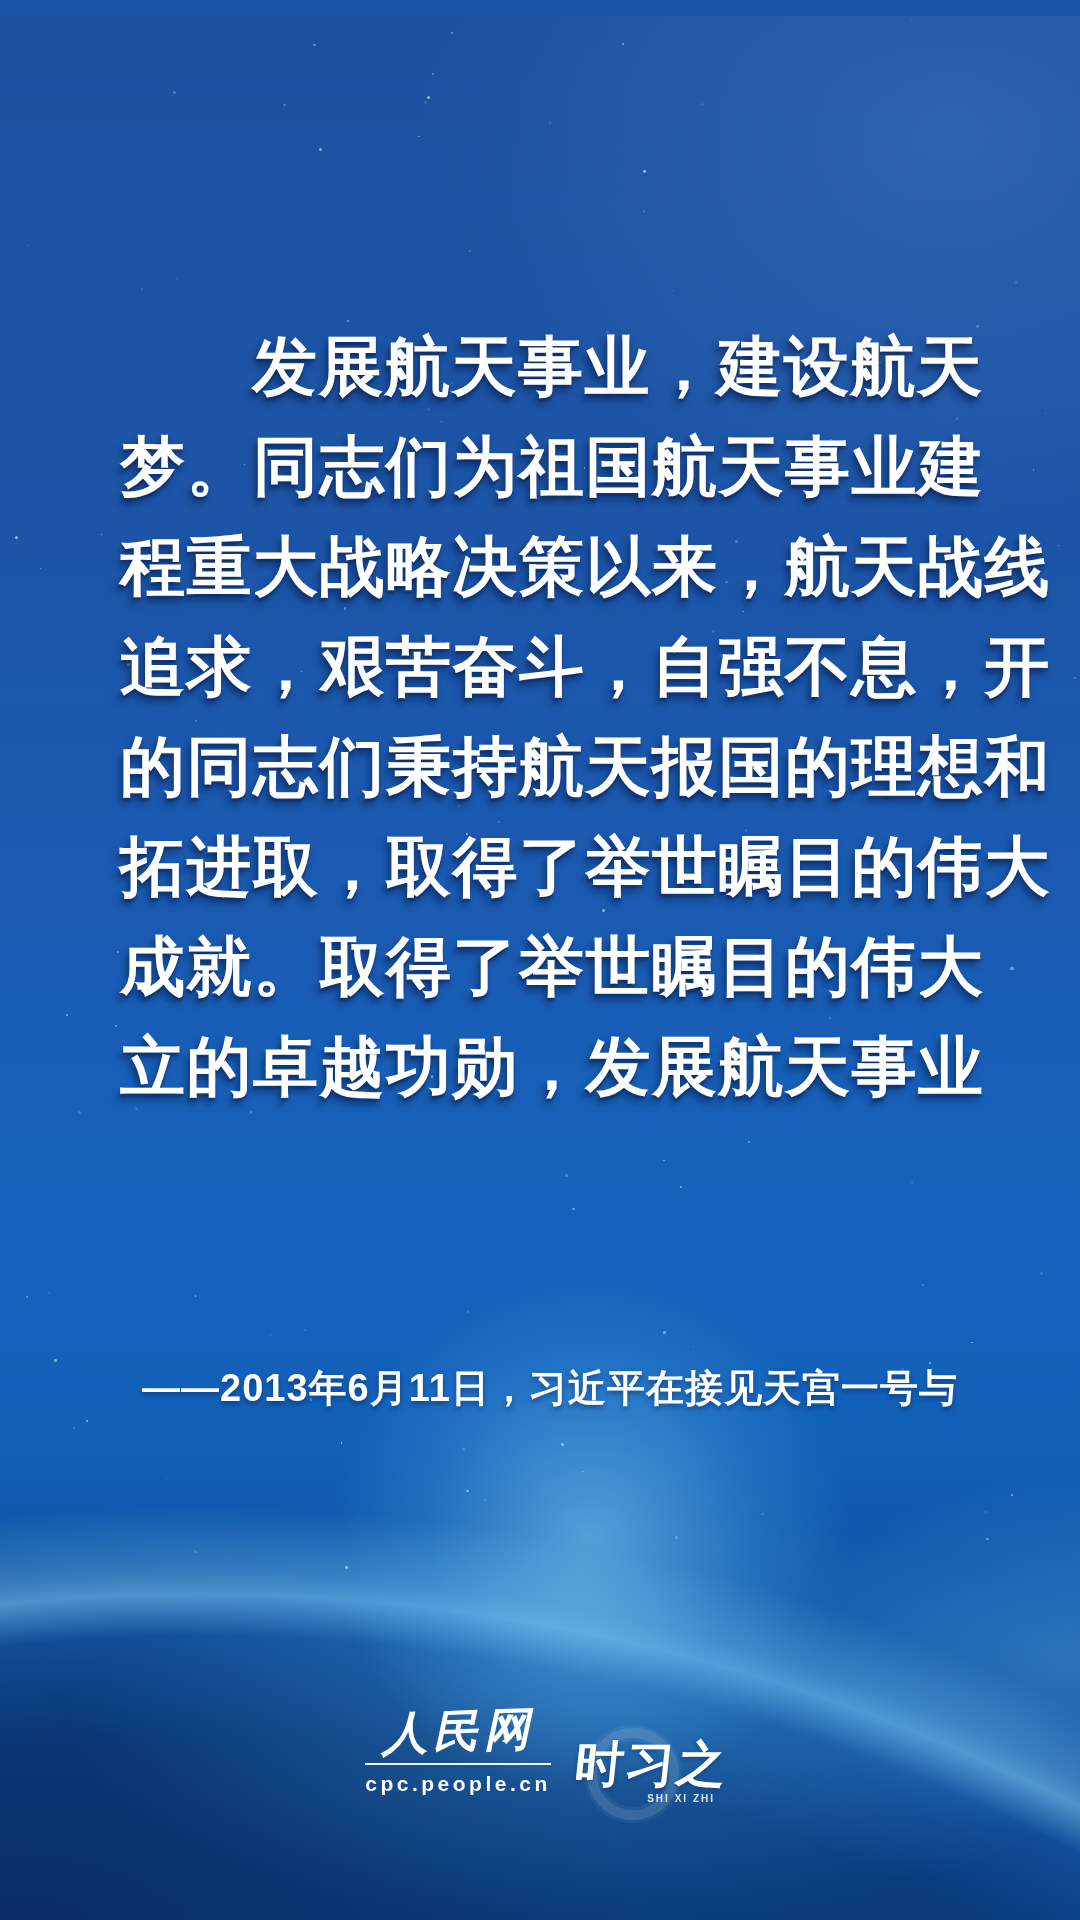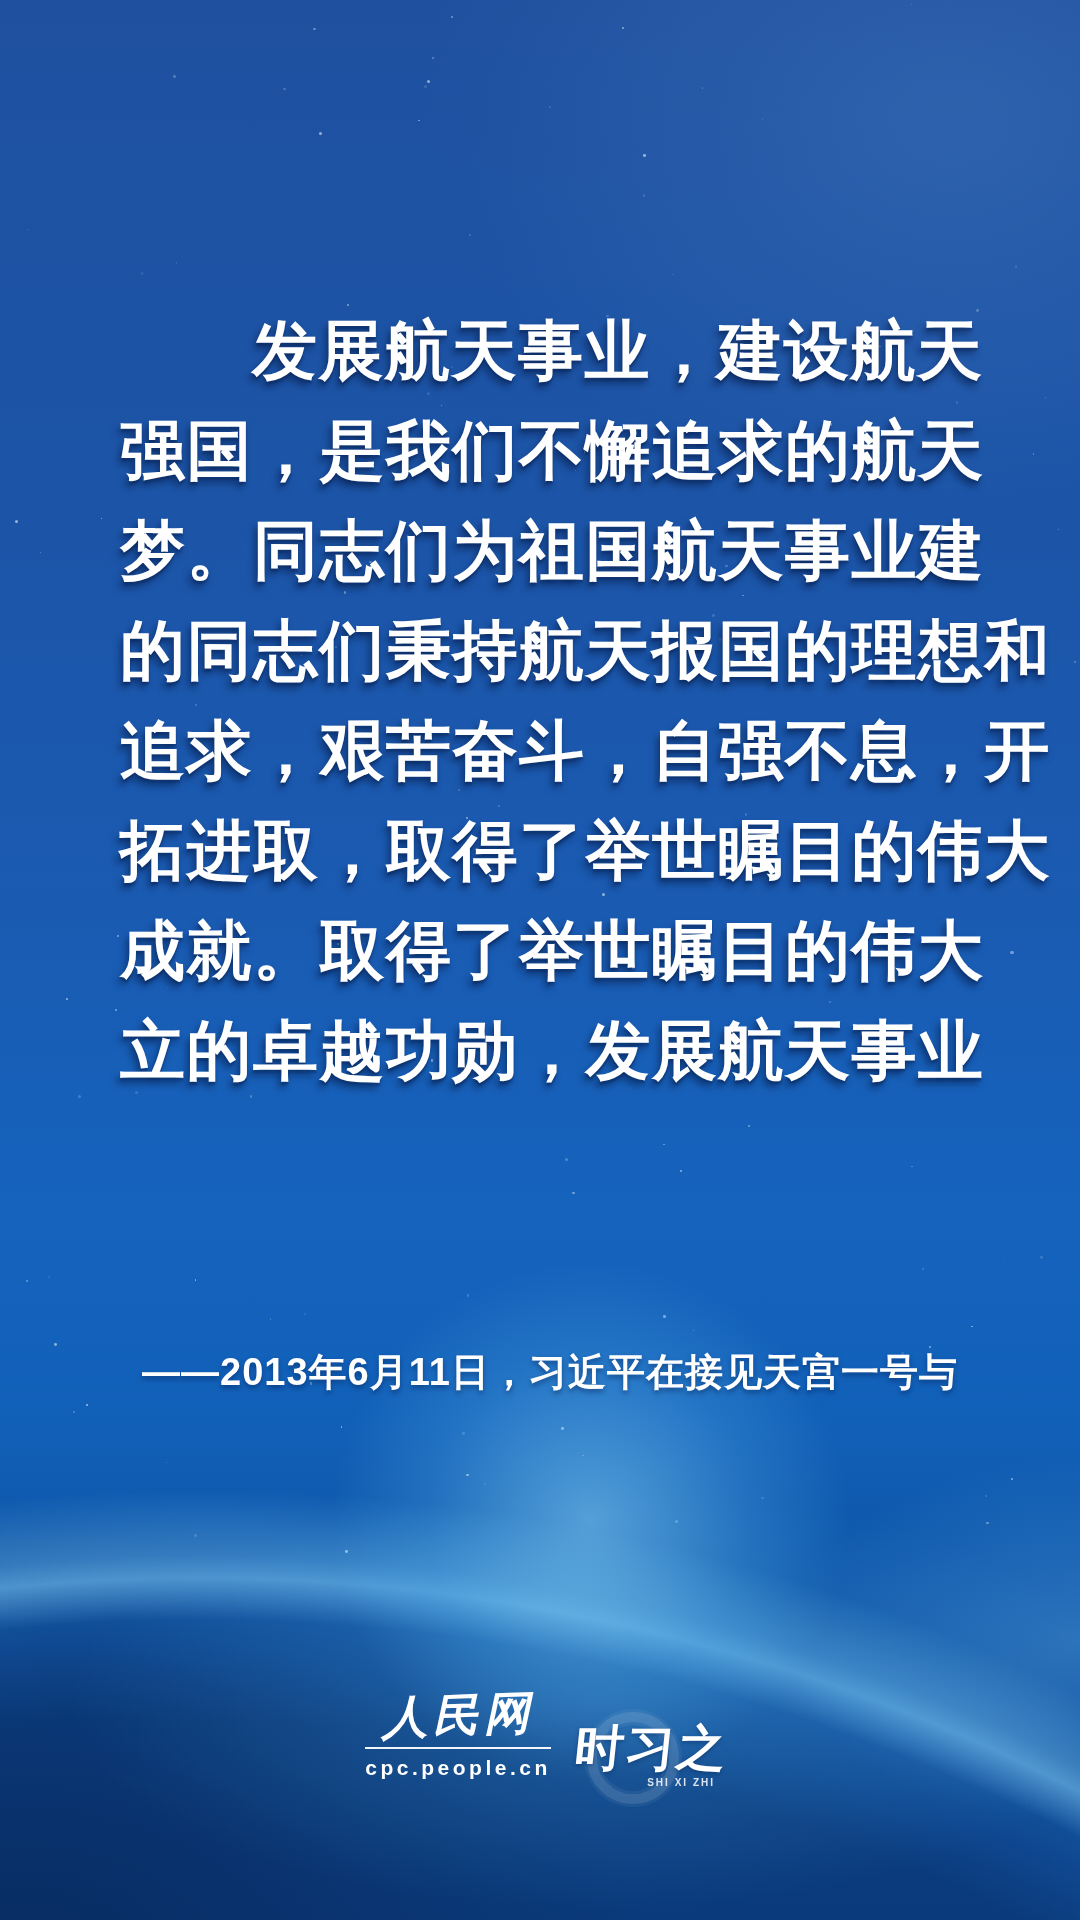--- a/index.html
+++ b/index.html
@@ -24,20 +24,21 @@
           rgba(30,90,160,0.25) 1880px,
           rgba(140,215,252,0.50) 1922px,
           rgba(150,225,255,0.28) 1945px,
           rgba(150,225,255,0.0) 2010px),
       
       radial-gradient(ellipse 900px 680px at 2% 102%, rgba(5,25,62,0.50), rgba(5,25,62,0) 68%),
       
       radial-gradient(ellipse 760px 560px at 88% 6%, rgba(110,165,225,0.20), rgba(110,165,225,0) 70%),
       
       linear-gradient(180deg,#1e509f 0%,#1c55a8 28%,#1a5bb2 48%,#1563bd 63%,#1160b8 74%,#0d4f9f 87%,#0c4690 100%);
+    margin-top: 16px;
   }
   .stars{position:absolute;inset:0;pointer-events:none;}
   .stars span{position:absolute;display:block;border-radius:50%;background:#eaf6ff;}
   .quote{
     position:absolute;left:120px;top:300px;width:868px;
     color:#ffffff;
     font-family:"DejaVu Serif","Liberation Serif",serif;
     font-weight:700;
     font-size:65px;line-height:100px;letter-spacing:1.5px;
     text-shadow:-3px 6px 7px rgba(5,25,70,0.55), 0px 3px 2px rgba(5,25,70,0.35);
@@ -208,24 +209,24 @@
       <span style="left: 1011px; top: 1478.4px; width: 1.7px; height: 1.7px; opacity: 0.47;"></span>
       <span style="left: 465.9px; top: 817.1px; width: 2.4px; height: 2.4px; opacity: 0.54;"></span>
       <span style="left: 220.5px; top: 713.5px; width: 1.8px; height: 1.8px; opacity: 0.16;"></span>
       <span style="left: 469px; top: 233.9px; width: 2.1px; height: 2.1px; opacity: 0.21;"></span>
       <span style="left: 322.9px; top: 369.4px; width: 1.8px; height: 1.8px; opacity: 0.17;"></span>
       <span style="left: 911.1px; top: 3.6px; width: 1.4px; height: 1.4px; opacity: 0.23;"></span>
     </div>
 
   <div class="quote">
     <div class="line indent">发展航天事业，建设航天</div>
-    <div class="line">强国，是我们不懈追求的航天</div>
     <div class="line">梦。同志们为祖国航天事业建</div>
+    <div class="line">程重大战略决策以来，航天战线</div>
+    <div class="line">追求，艰苦奋斗，自强不息，开</div>
     <div class="line">的同志们秉持航天报国的理想和</div>
-    <div class="line">追求，艰苦奋斗，自强不息，开</div>
     <div class="line">拓进取，取得了举世瞩目的伟大</div>
     <div class="line">成就。取得了举世瞩目的伟大</div>
     <div class="line">立的卓越功勋，发展航天事业</div>
   </div>
 
   <div class="attribution">
     <div>——2013年6月11日，习近平在接见天宫一号与</div>
   </div>
 
   <div class="footer">

